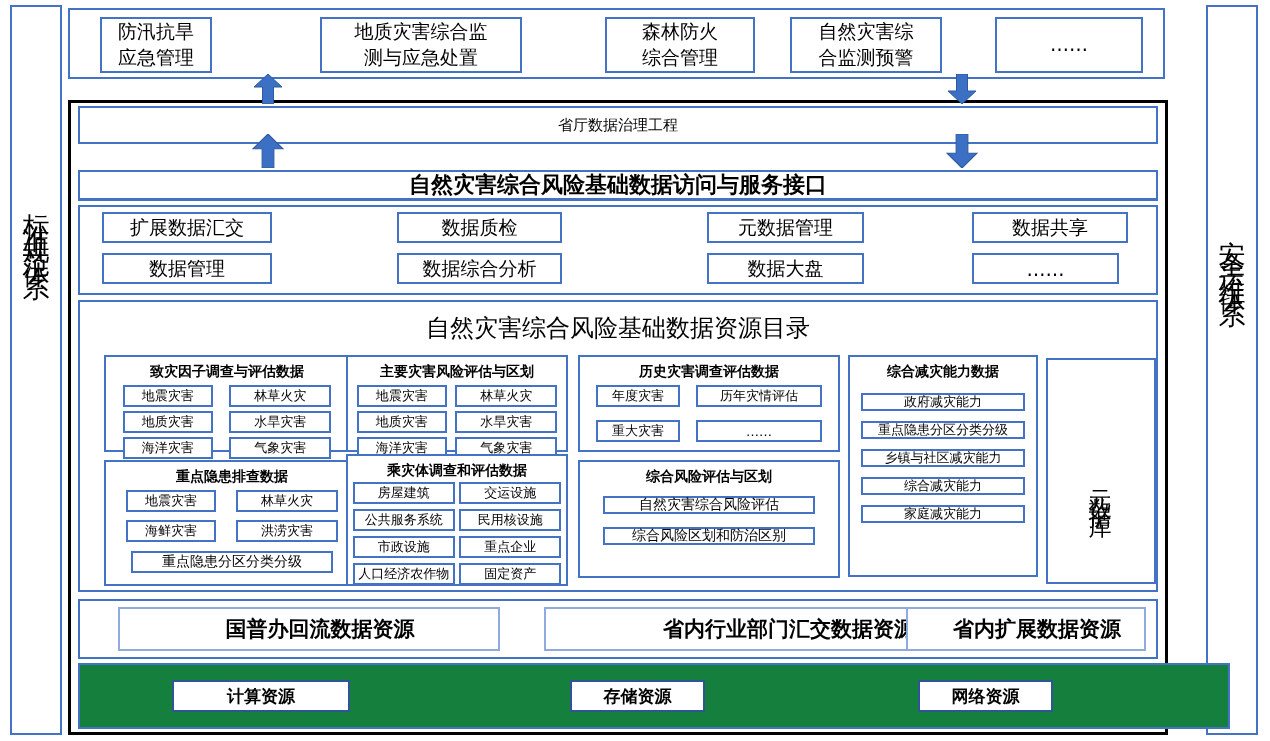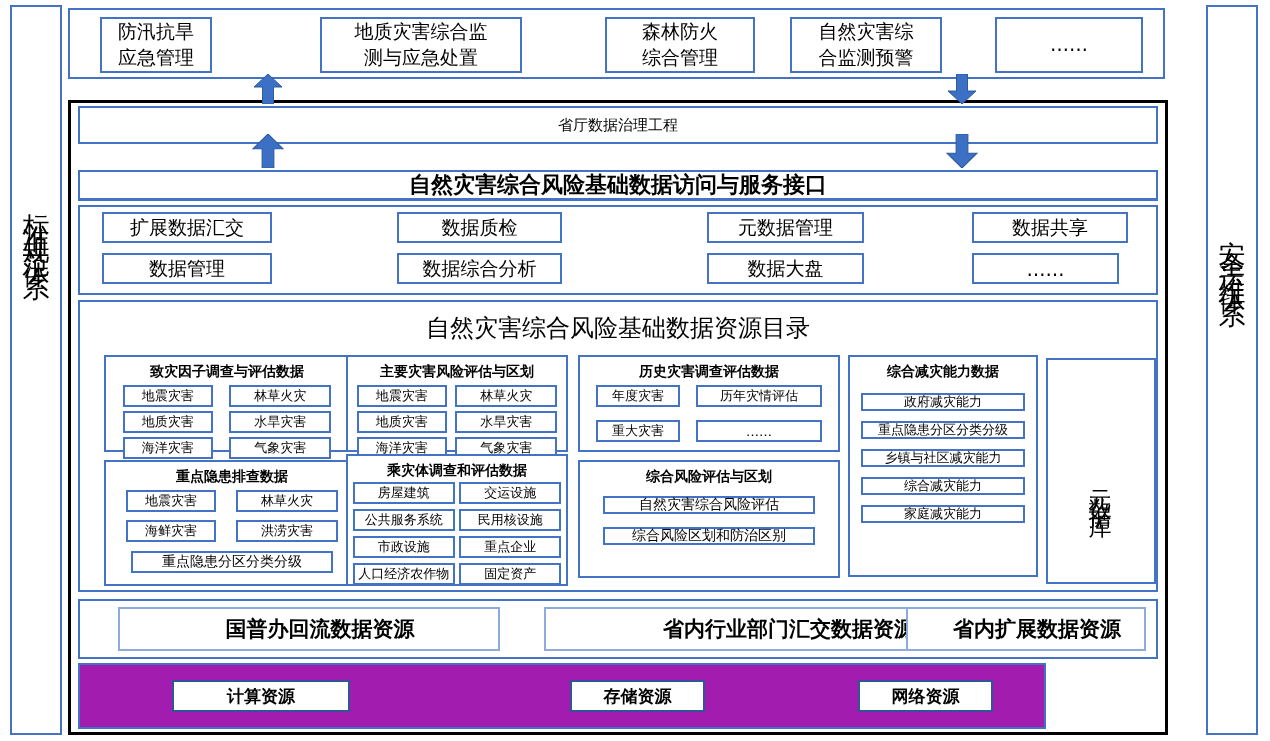--- a/index.html
+++ b/index.html
@@ -56,21 +56,21 @@
   .stack .item{width:164px;height:18px;font-size:13px;}
   .g7 .stack .item{width:212px;font-size:14px;}
   .wide-item{width:202px;height:22px;margin:9px auto 0;font-size:14px;}
   .metadb{position:absolute;left:966px;top:56px;width:110px;height:226px;border:2px solid var(--accent);
     display:flex;align-items:center;justify-content:center;background:#fff;}
   .metadb .vtext{font-size:23px;letter-spacing:8px;margin:0;padding-top:34px;}
   
   .sources-band{position:absolute;left:7px;top:496px;width:1080px;height:60px;border:2px solid var(--accent);background:#fff;}
   .source-box{position:absolute;top:50%;transform:translateY(-50%);height:44px;border:2px solid var(--light);
     display:flex;align-items:center;justify-content:center;font-size:21px;font-weight:bold;background:#fff;padding-left:22px;}
-  .infra-band{position:absolute;left:7px;top:560px;width:968px;height:66px;border:2px solid var(--accent);background:#a21caf;}
+  .infra-band{position:absolute;left:7px;top:560px;width:1152px;height:66px;border:2px solid var(--accent);background:#15803d;}
   .infra-box{position:absolute;top:50%;transform:translateY(-50%);height:32px;border:2px solid var(--dark);
     display:flex;align-items:center;justify-content:center;font-size:17px;font-weight:bold;background:#fff;}
 </style>
 </head>
 <body>
 
 <div class="canvas">
 
   <div class="vbar vbar-left">
     <span class="vtext">标准规范体系</span>
@@ -233,17 +233,17 @@
 
     <div class="sources-band">
       <div class="source-box" style="left:38px;width:382px;">国普办回流数据资源</div>
       <div class="source-box" style="left:464px;width:468px;">省内行业部门汇交数据资源</div>
       <div class="source-box" style="left:826px;width:240px;">省内扩展数据资源</div>
     </div>
 
     <div class="infra-band">
       <div class="infra-box" style="left:92px;width:178px;">计算资源</div>
       <div class="infra-box" style="left:490px;width:135px;">存储资源</div>
-      <div class="infra-box" style="left:778px;width:135px;">网络资源</div>
+      <div class="infra-box" style="left:838px;width:135px;">网络资源</div>
     </div>
 
   </div>
 </div>
 
 </body></html>

